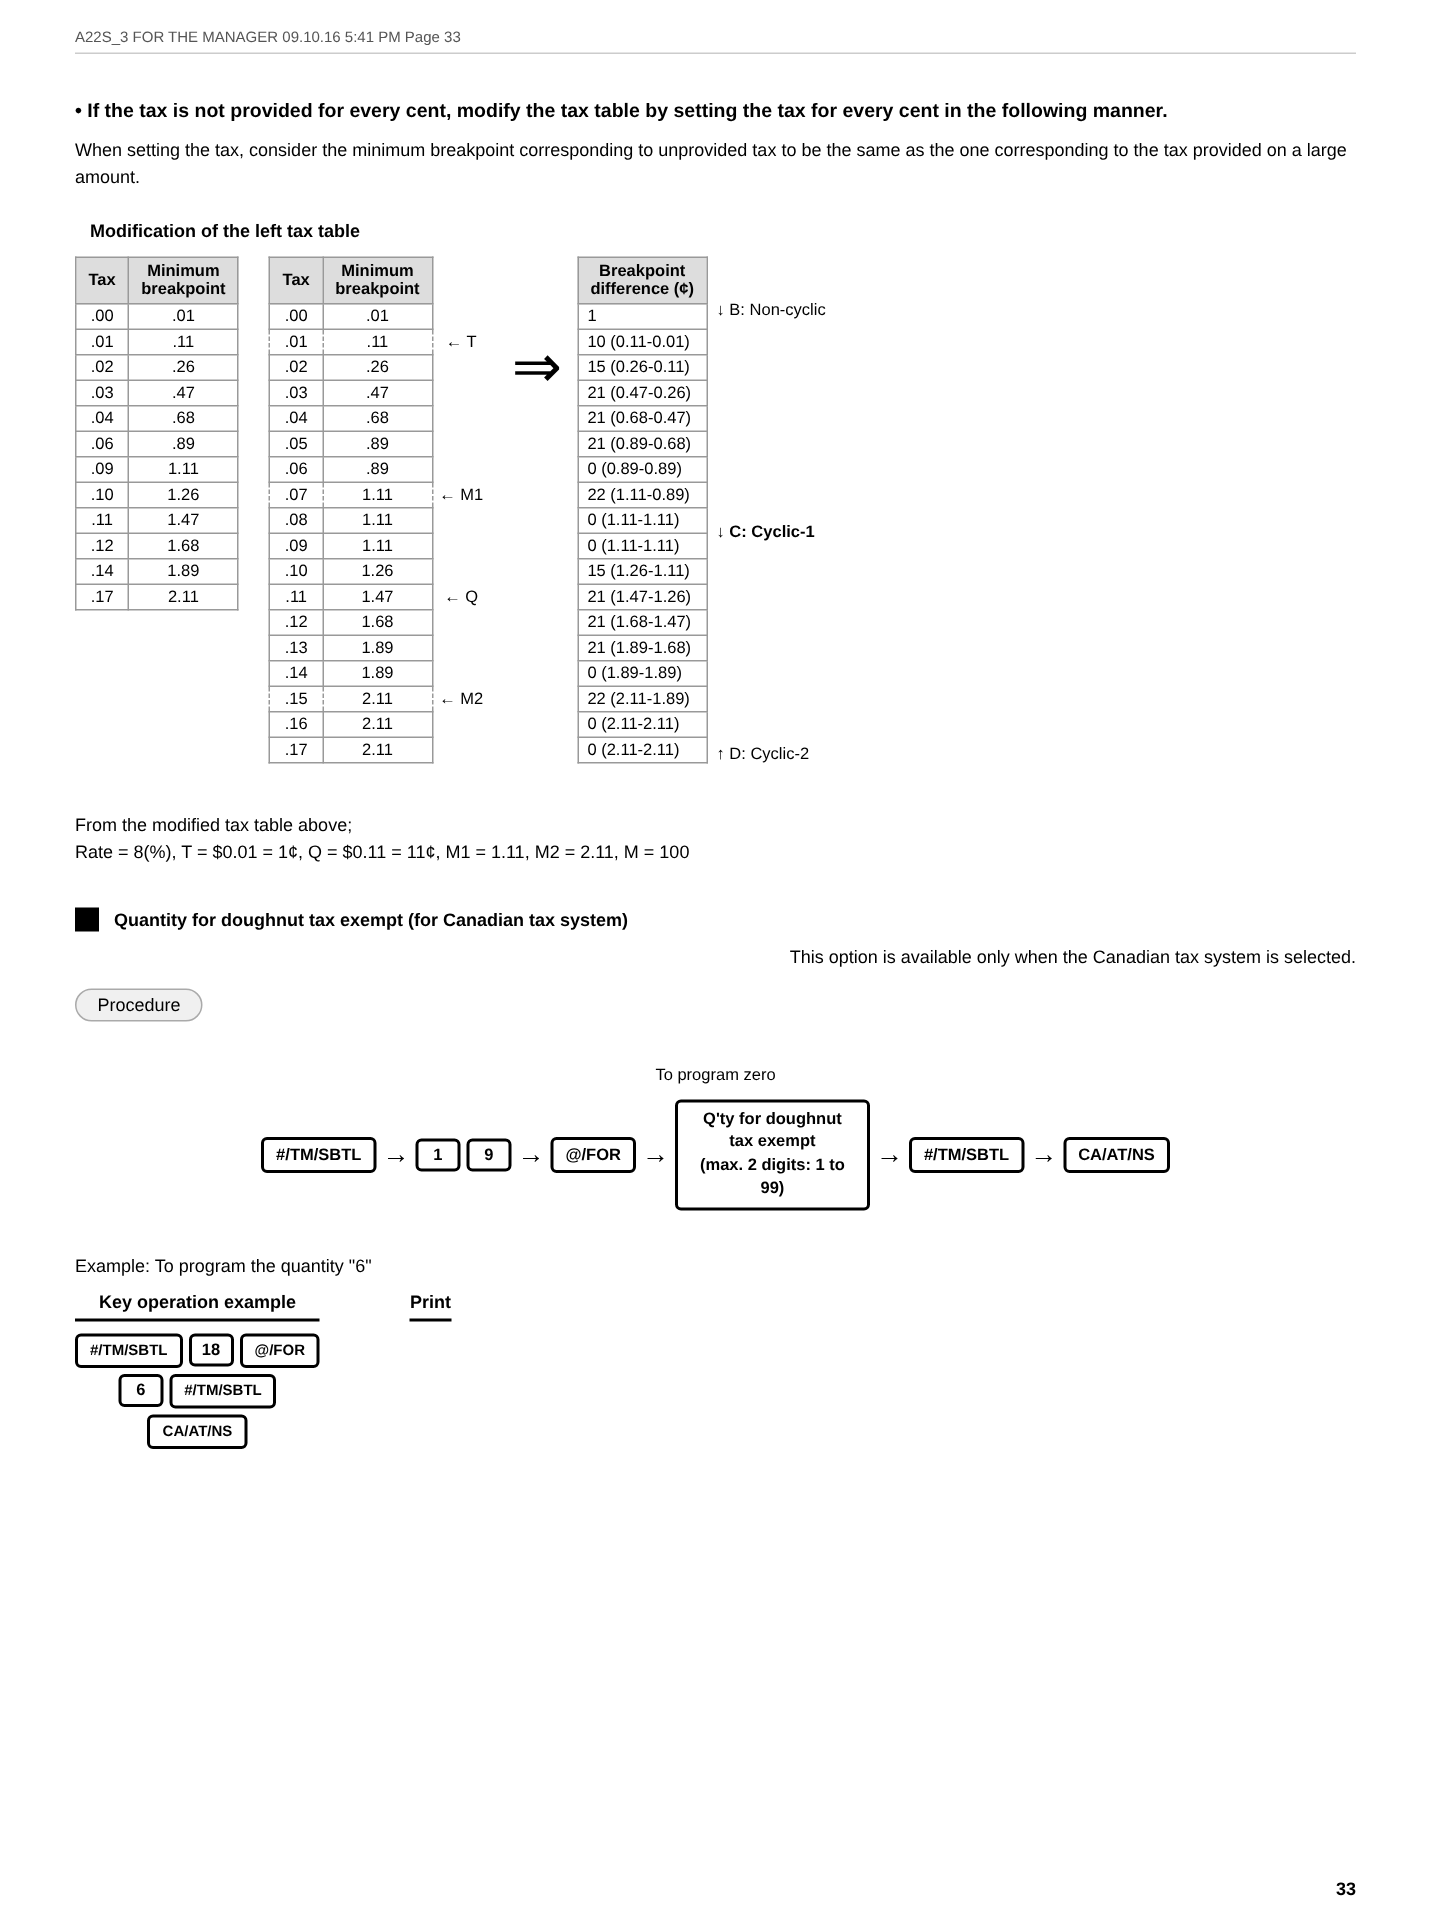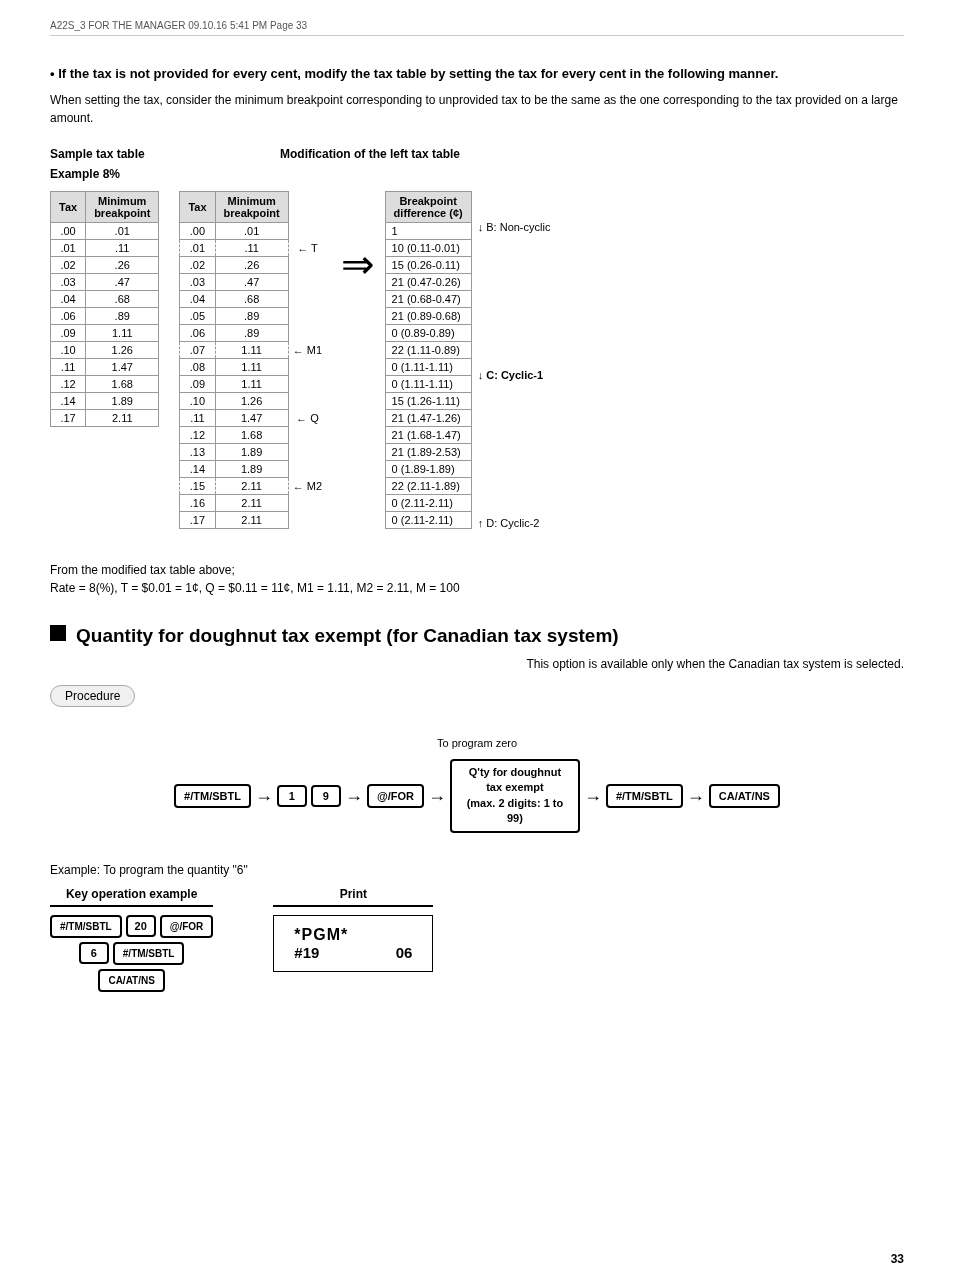--- a/index.html
+++ b/index.html
@@ -85,21 +85,22 @@
       font-size: 12px;
       margin-bottom: 4px;
       margin-top: 34px;
     }
     .rate-line {
       font-size: 12px;
       margin-bottom: 20px;
     }
     .section-heading {
       display: flex;
-      font-size: 19px;
+      align-items: center;
+      font-size: 12px;
       font-weight: bold;
       margin-bottom: 10px;
     }
     .section-heading .square {
       display: inline-block;
       width: 16px;
       height: 16px;
       background: #000;
       margin-right: 10px;
       flex-shrink: 0;
@@ -253,24 +254,20 @@
 <div class="header-bar">
   <span>A22S_3 FOR THE MANAGER  09.10.16 5:41 PM  Page 33</span>
 </div>
 
 <div class="bullet-section">
   <div class="main-text">• If the tax is not provided for every cent, modify the tax table by setting the tax for every cent in the following manner.</div>
   <div class="sub-text">When setting the tax, consider the minimum breakpoint corresponding to unprovided tax to be the same as the one corresponding to the tax provided on a large amount.</div>
 </div>
 
 <div style="display:flex; gap:20px; margin-bottom:4px;">
-  <div style="min-width:200px;">
-    <div class="table-label">Sample tax table</div>
-    <div class="table-label">Example 8%</div>
-  </div>
   <div style="margin-left:10px;">
     <div class="table-label">Modification of the left tax table</div>
   </div>
 </div>
 
 <div class="tables-area">
 
   <div class="table-group">
     <table class="tax-table">
       <thead>
@@ -481,21 +478,21 @@
               <tr>
                 <td>15 (1.26-1.11)</td>
               </tr>
               <tr>
                 <td>21 (1.47-1.26)</td>
               </tr>
               <tr>
                 <td>21 (1.68-1.47)</td>
               </tr>
               <tr>
-                <td>21 (1.89-2.53)</td>
+                <td>21 (1.89-1.68)</td>
               </tr>
               <tr>
                 <td>0 (1.89-1.89)</td>
               </tr>
               <tr>
                 <td>22 (2.11-1.89)</td>
               </tr>
               <tr>
                 <td>0 (2.11-2.11)</td>
               </tr>
@@ -546,39 +543,32 @@
 
 <div class="example-section">
   <div class="example-title">Example:  To program the quantity "6"</div>
   <div class="example-columns">
 
     <div class="key-op-table">
       <div class="key-op-title">Key operation example</div>
       <div class="key-op-rows">
         <div class="key-op-row">
           <div class="key-box" style="font-size:10px;">#/TM/SBTL</div>
-          <div class="key-box-small">20</div>
+          <div class="key-box-small">18</div>
           <div class="key-box" style="font-size:10px;">@/FOR</div>
         </div>
         <div class="key-op-row">
           <div class="key-box-small">6</div>
           <div class="key-box" style="font-size:10px;">#/TM/SBTL</div>
         </div>
         <div class="key-op-row">
           <div class="key-box" style="font-size:10px;">CA/AT/NS</div>
         </div>
       </div>
     </div>
 
     <div class="print-section">
       <div class="print-title">Print</div>
-      <div class="print-box">
-        <div class="print-pgm">*PGM*</div>
-        <div class="print-row">
-          <span>#19</span>
-          <span style="margin-left:30px;">06</span>
-        </div>
-      </div>
     </div>
   </div>
 </div>
 
 <div class="page-num">33</div>
 
 </body></html>

